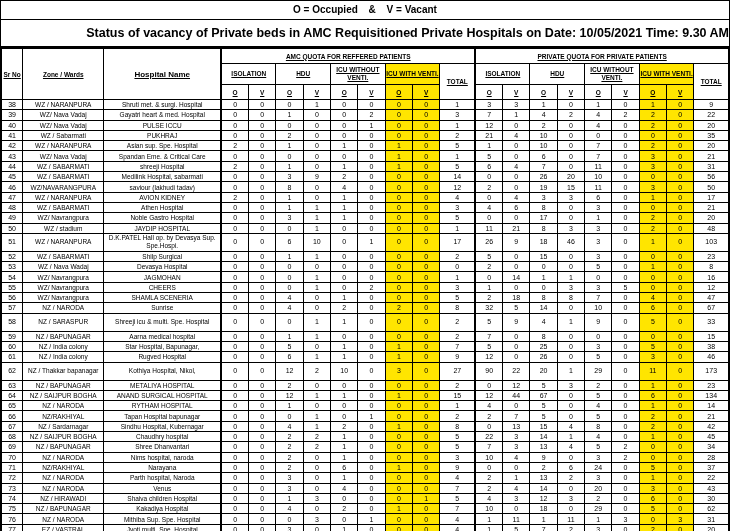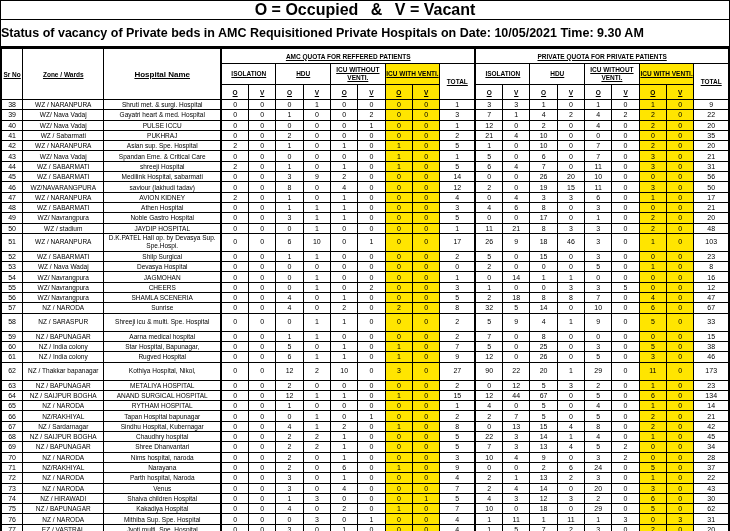--- a/index.html
+++ b/index.html
@@ -1,20 +1,20 @@
 <!DOCTYPE html>
 <html><head>
 <meta charset="utf-8">
 <style>
   html, body { margin: 0; padding: 0; background: #ffffff; }
   body { width: 730px; height: 531px; overflow: hidden; font-family: "Liberation Sans", sans-serif; color: #000; }
   .sheet { position: relative; width: 728px; border: 1px solid #000; border-right: 2px solid #000; }
-  .legend-row { height: 18px; border-bottom: 1px solid #000; text-align: center; font-size: 16px; font-weight: bold; line-height: 18px; }
+  .legend-row { height: 18px; border-bottom: 1px solid #000; text-align: center; font-size: 10px; font-weight: bold; line-height: 18px; }
   .legend-row span { margin: 0 4px; }
-  .title-row { height: 26px; border-bottom: 2px solid #000; text-align: left; font-size: 12.5px; font-weight: bold; line-height: 26px; }
+  .title-row { height: 26px; border-bottom: 2px solid #000; text-align: right; font-size: 12.5px; font-weight: bold; line-height: 26px; }
   table { border-collapse: collapse; width: 728px; table-layout: fixed; }
   td, th { border: 1px solid #000; text-align: center; padding: 0; font-size: 7px; overflow: hidden; white-space: nowrap; }
   th { font-weight: bold; font-size: 6.5px; text-decoration: underline; }
   th.big { font-size: 8px; }
   th.sec { height: 14px; font-size: 6.5px; }
   th.sub { height: 20px; white-space: normal; line-height: 8px; }
   th.ov { height: 14px; }
   td { height: 9.3px; line-height: 9px; }
   tr.tall td { height: 17px; line-height: 8px; }
   td.name { white-space: normal; font-size: 6.5px; }

